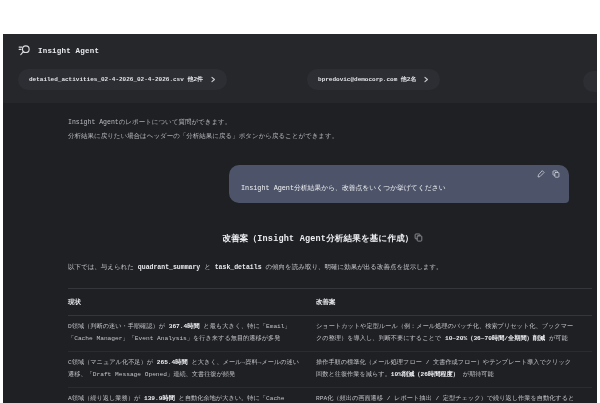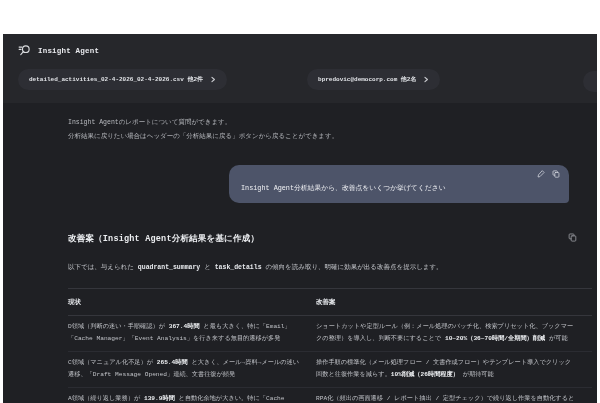--- a/index.html
+++ b/index.html
@@ -17,21 +17,21 @@
   
   .content{padding:0 0 0 65px;}
   .intro{margin:13px 20px 0 0;font-size:6.5px;line-height:14px;color:#b9bbc0;}
   
   .bubble-row{display:flex;justify-content:flex-end;margin:21px 28px 0 0;}
   .bubble{width:340px;box-sizing:border-box;background:var(--bubble-bg,#4d5469);border-radius:10px 10px 4px 10px;padding:5px 9px 9px 12px;display:flex;flex-direction:column;}
   .bubble-icons{align-self:flex-end;display:flex;gap:7px;}
   .icon-btn{background:none;border:none;padding:0;margin:0;cursor:pointer;line-height:0;}
   .bubble-text{font-size:6.8px;color:#f1f2f5;margin-top:4px;line-height:12px;}
   
-  .heading-row{display:flex;justify-content:space-between;align-items:flex-start;margin:30px 20px 0 0;}
+  .heading-row{display:flex;justify-content:center;align-items:flex-start;margin:30px 20px 0 0;}
   .reply-heading{font-size:8.5px;font-weight:bold;color:#eceef1;letter-spacing:.2px;}
   .lead{margin:17px 20px 0 0;font-size:6.5px;line-height:11px;color:#c7c9ce;}
   .lead b{color:#e9ebef;}
   .divider{border:none;border-top:1px solid #35363c;margin:15px 5px 0 0;}
   .ttable{margin-right:5px;}
   .thead{display:grid;grid-template-columns:248px 1fr;padding:9px 0 8px 0;border-bottom:1px solid #35363c;}
   .th{font-size:6.5px;font-weight:bold;color:#e4e6ea;}
   .trow{display:grid;grid-template-columns:248px 1fr;padding:5px 0 6px 0;border-bottom:1px solid #2b2c32;}
   .trow:last-child{border-bottom:none;}
   .tcell{font-size:6.2px;line-height:12px;color:#c2c4c9;padding-right:16px;}

